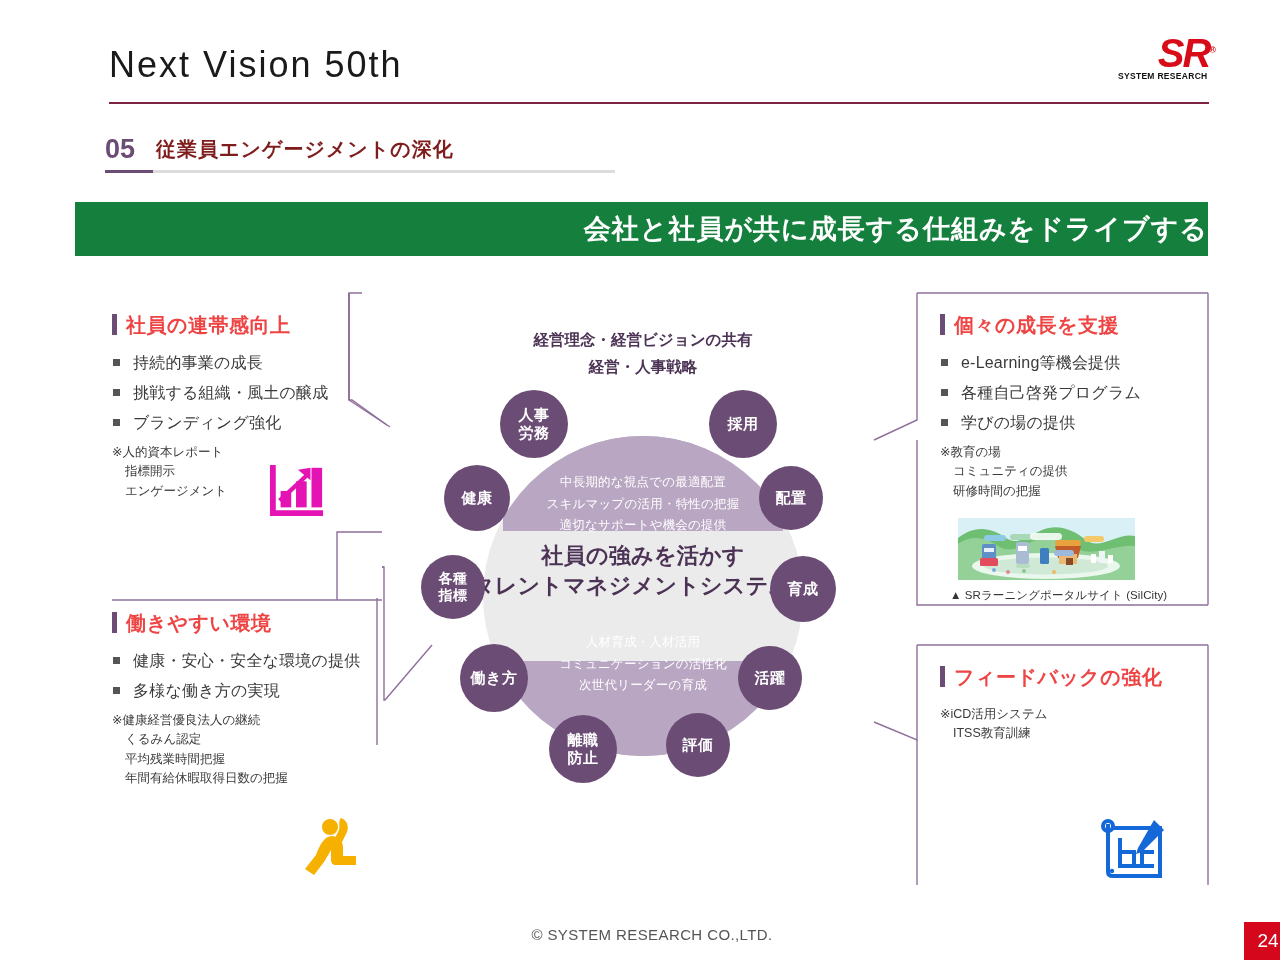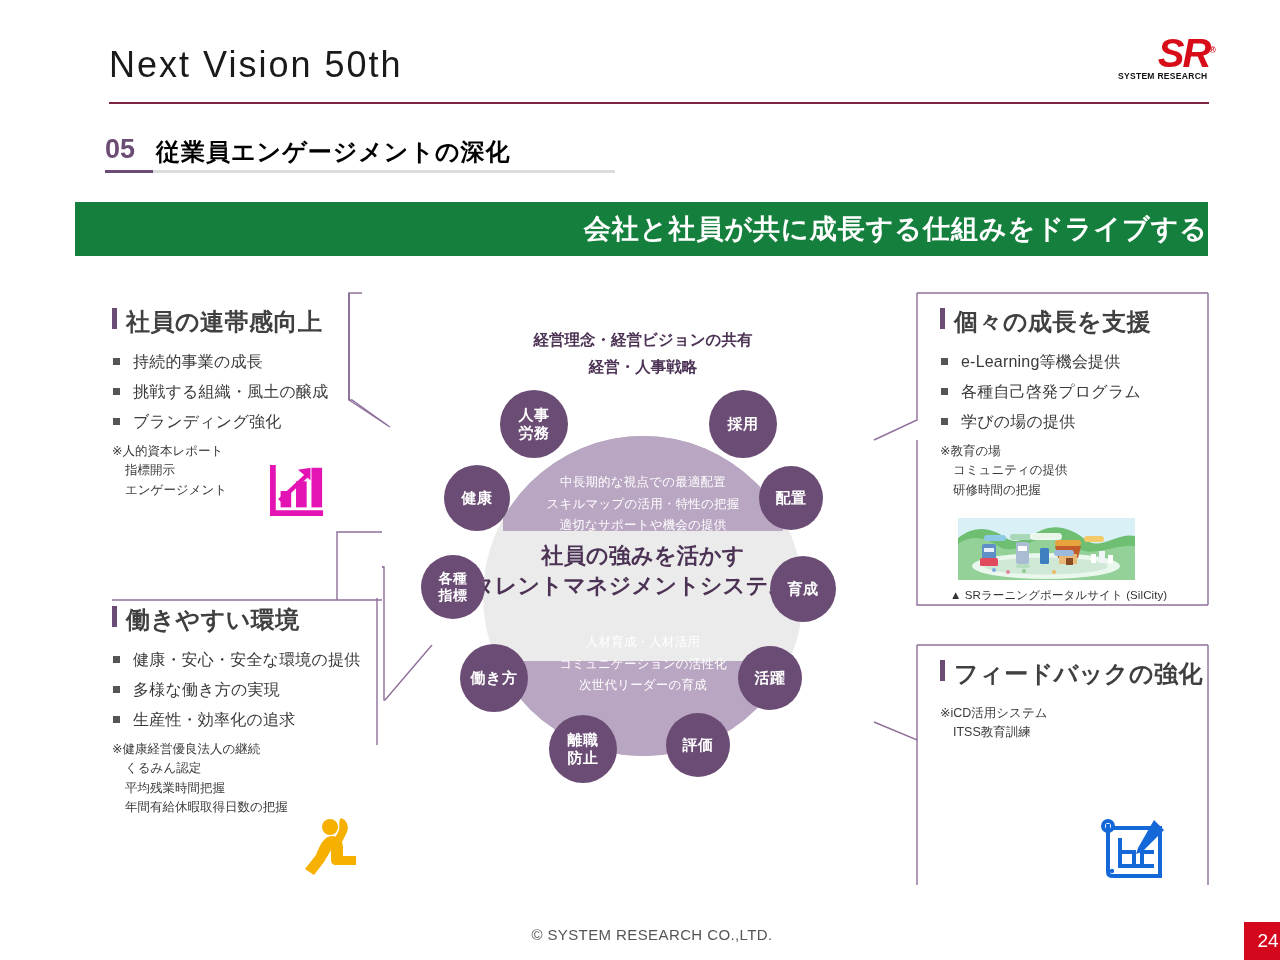--- a/index.html
+++ b/index.html
@@ -35,21 +35,21 @@
     background:#7d2442;
   }
 
   
   .sec-num{
     position:absolute;left:93px;top:134px;
     font-size:27px;font-weight:bold;color:#6b4c74;letter-spacing:0px;
   }
   .sec-name{
     position:absolute;left:144px;top:136px;
-    font-size:24px;font-weight:bold;color:#000000;letter-spacing:1px;
+    font-size:20px;font-weight:bold;color:#7f1d1d;letter-spacing:1px;
     white-space:nowrap;
   }
   .sec-rule{
     position:absolute;left:93px;top:170px;width:510px;height:3px;
     background:#dcdcdc;
   }
   .sec-rule-accent{
     position:absolute;left:93px;top:170px;width:48px;height:3px;
     background:#6b4c74;
   }
@@ -60,21 +60,21 @@
     background:#15803d;
     display:flex;align-items:center;justify-content:flex-end;
   }
   .banner span{
     color:#fff;font-size:27px;font-weight:bold;letter-spacing:1px;
   }
 
   
   .panel{position:absolute;}
   .panel h3{
-    margin:8px 0 14px 0;font-size:24px;font-weight:bold;color:#404040;
+    margin:14px 0 14px 0;font-size:20px;font-weight:bold;color:#ef4444;
     letter-spacing:.5px;position:relative;padding-left:14px;
     white-space:nowrap;
   }
   .panel h3::before{
     content:"";position:absolute;left:0;top:2px;width:5px;height:21px;
     background:#6b4c74;
   }
   .panel ul{margin:0;padding:0;list-style:none;}
   .panel li{
     font-size:16px;color:#3a3a3a;margin-bottom:9px;
@@ -224,21 +224,20 @@
       </g>
       <path d="M44,6 L44,19 L31,8 Z" fill="#e313b4"></path>
     </svg>
   </div>
 
   <div class="panel" style="left:100px;top:596px;width:265px;">
     <h3>働きやすい環境</h3>
     <ul>
       <li>健康・安心・安全な環境の提供</li>
       <li>多様な働き方の実現</li>
-      <li>生産性・効率化の追求</li>
     </ul>
     <div class="note">
       <span>※健康経営優良法人の継続</span>
       <span class="ind">くるみん認定</span>
       <span class="ind">平均残業時間把握</span>
       <span class="ind">年間有給休暇取得日数の把握</span>
     </div>
   </div>
 
   <div class="icon-yoga">

